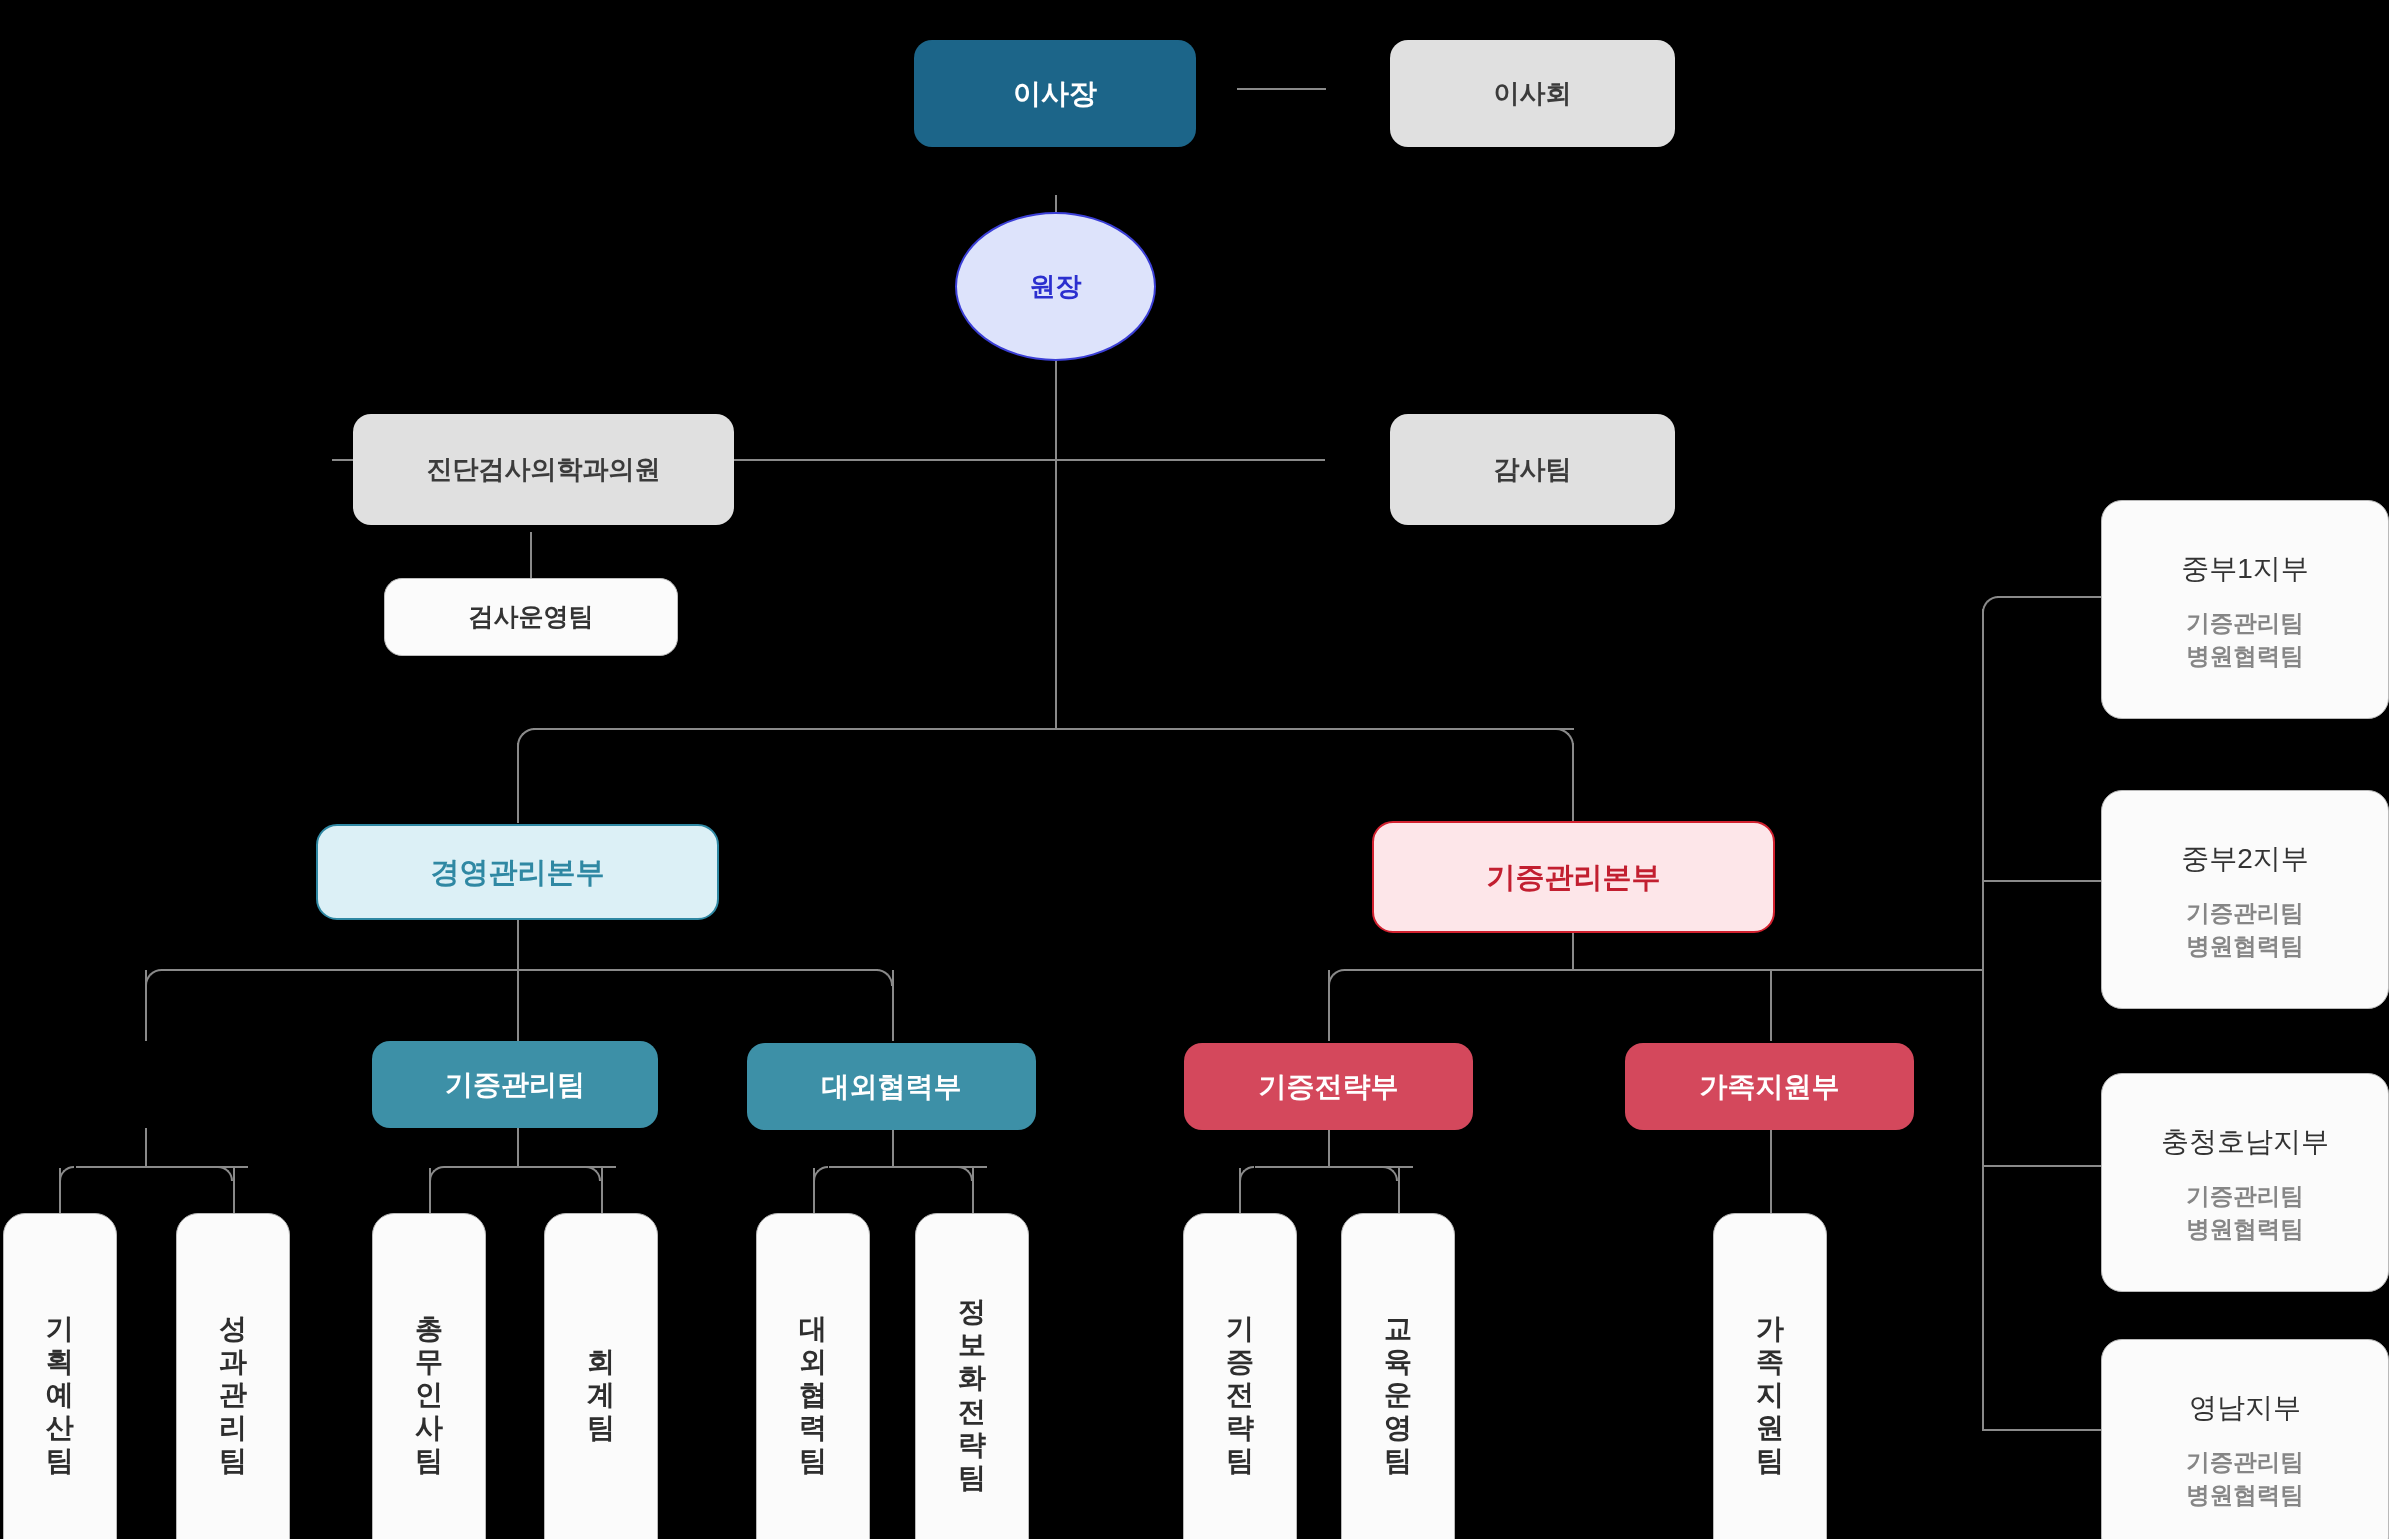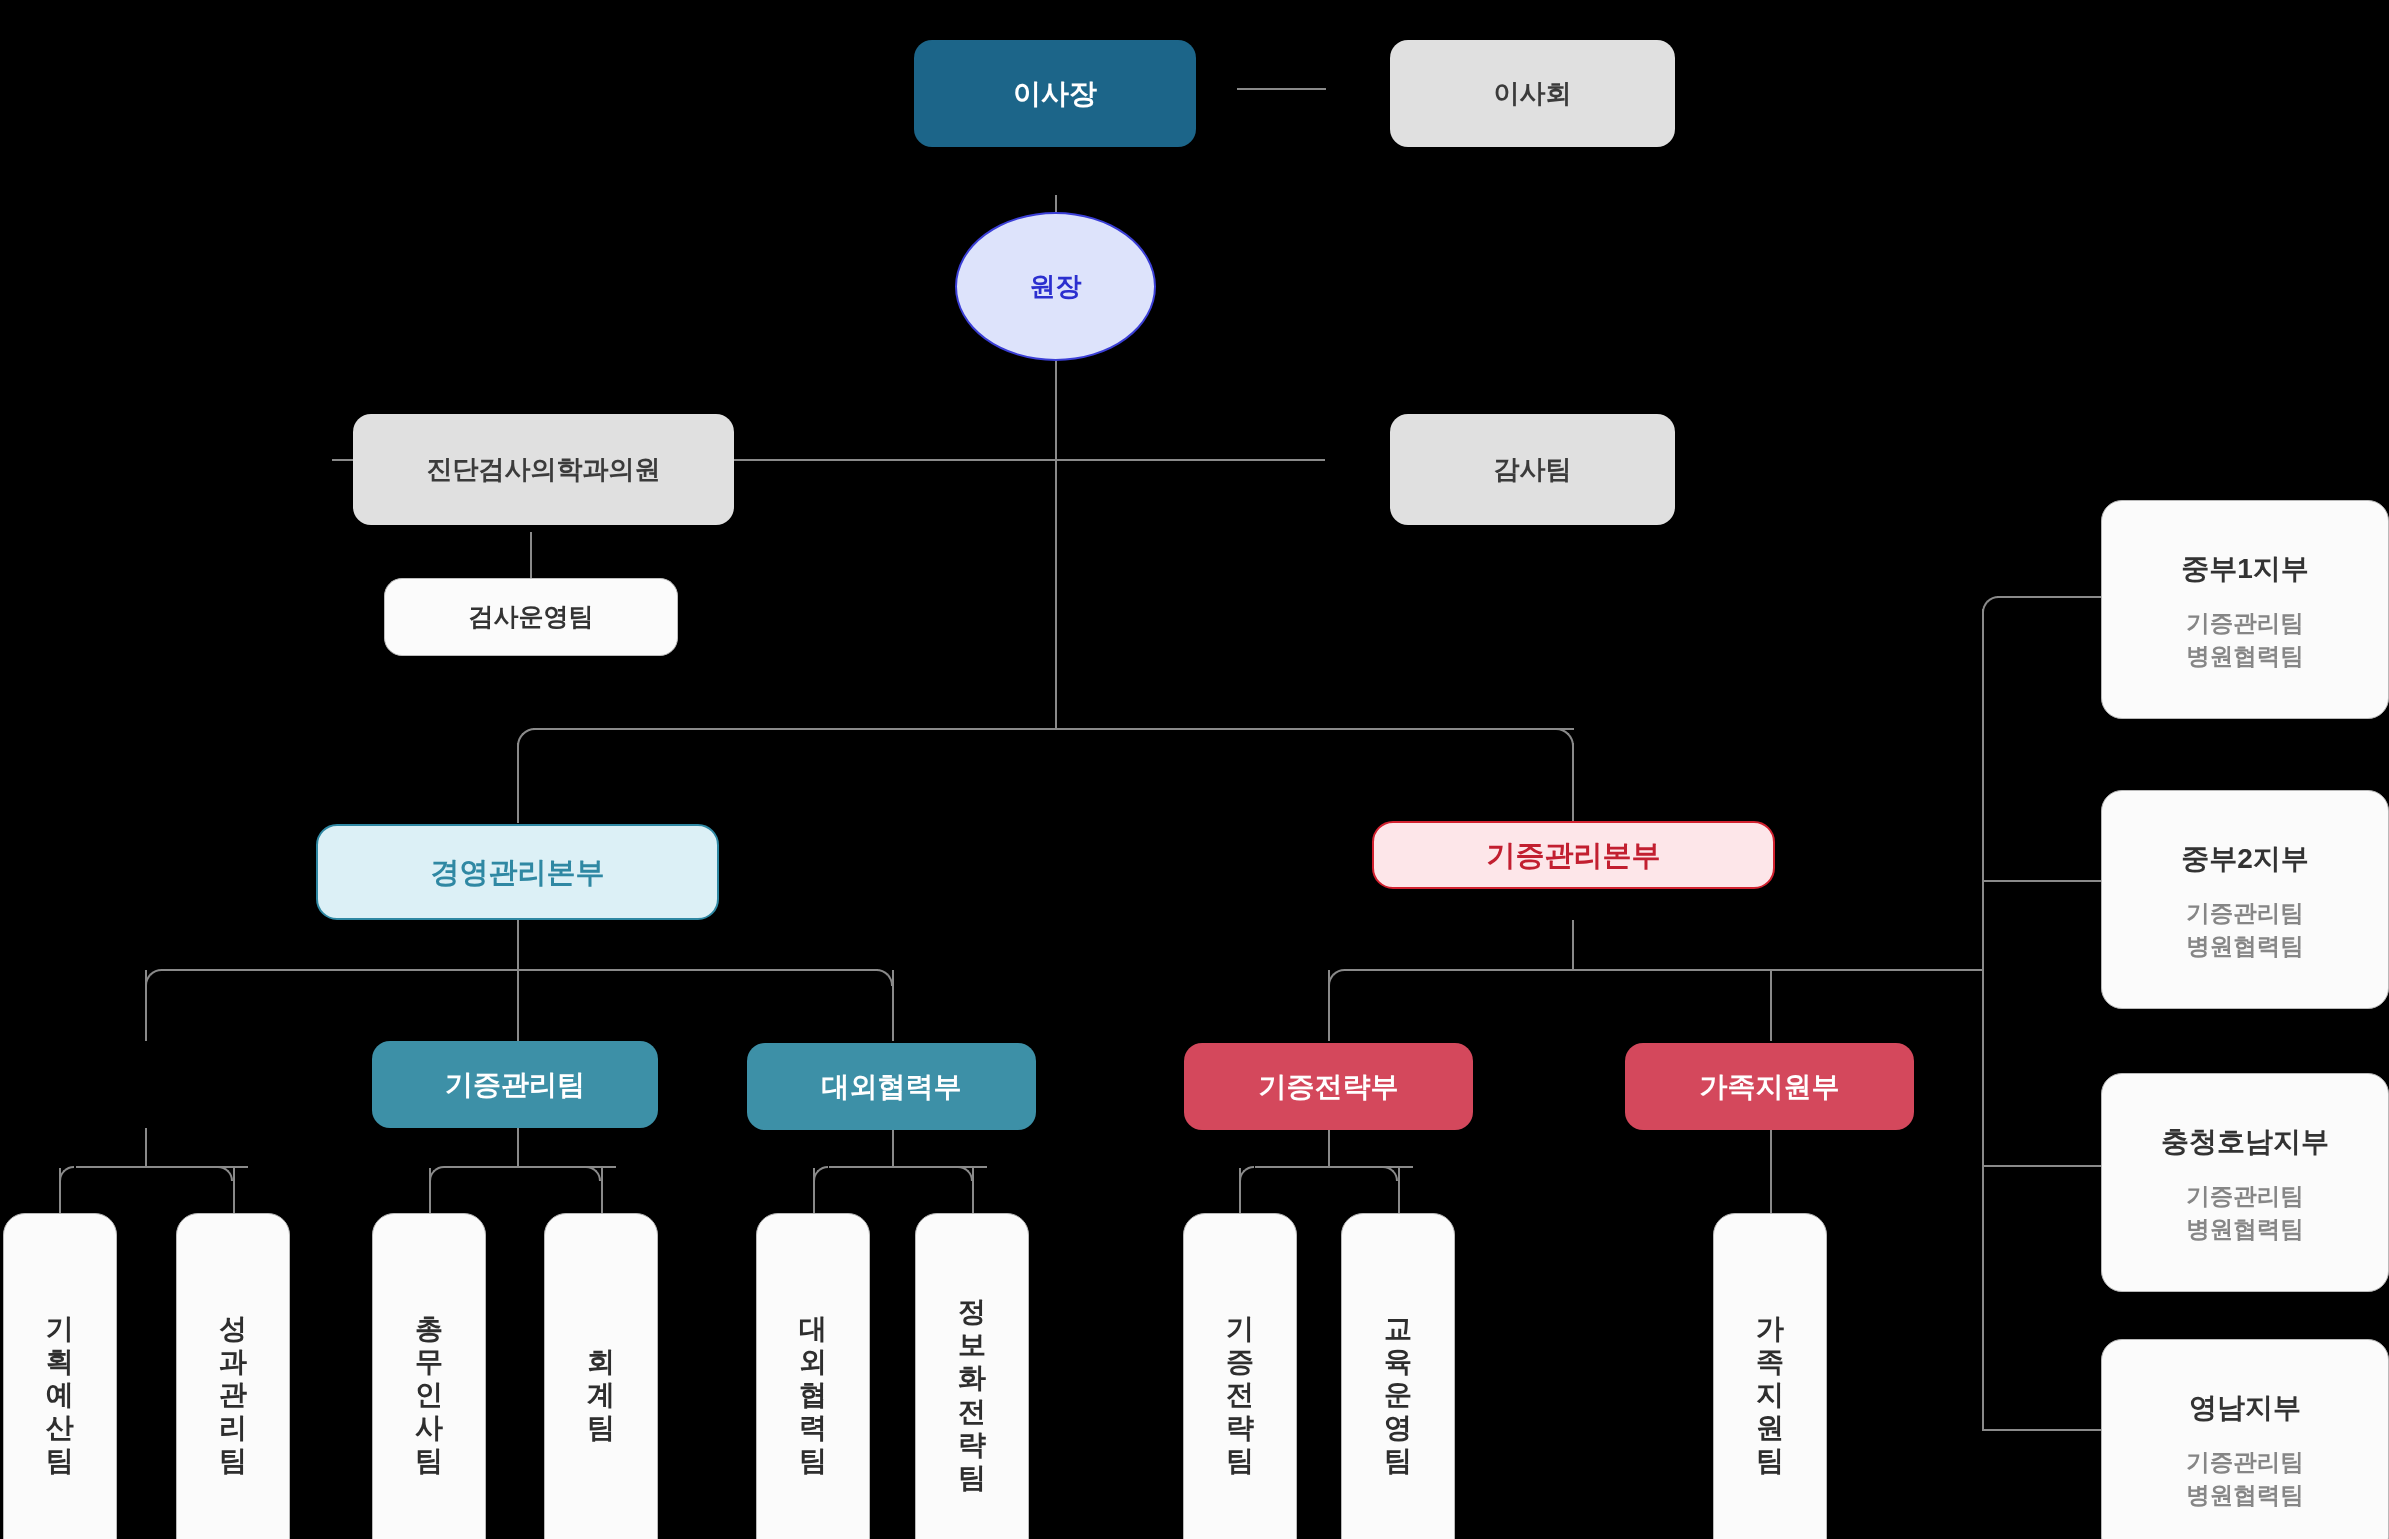--- a/index.html
+++ b/index.html
@@ -122,21 +122,21 @@
   .n-branch {
     background: #fbfbfb;
     border: 1.4px solid #b9b9b9;
     border-radius: 21px;
     justify-content: center;
     padding-top: 4.2px;
   }
   .n-branch .btitle {
     color: #333333;
     font-size: 28px;
-    font-weight: 700;
+    font-weight: 400;
     margin-bottom: 21px;
   }
   .n-branch .bsub {
     color: #868686;
     font-size: 23.5px;
     font-weight: 700;
     line-height: 1.38;
   }
 </style>
 </head>
@@ -246,21 +246,21 @@
   </div>
 
   <div class="node n-white" style="left:384px; top:541px; width:294px; height:78px;">
     <span>검사운영팀</span>
   </div>
 
   <div class="node n-hq-blue" style="left:316px; top:787px; width:403px; height:96px;">
     <span>경영관리본부</span>
   </div>
 
-  <div class="node n-hq-red" style="left:1372px; top:784px; width:403px; height:68px;">
+  <div class="node n-hq-red" style="left:1372px; top:784px; width:403px; height:112px;">
     <span>기증관리본부</span>
   </div>
 
   <div class="node n-dept-teal" style="left:372px; top:1004px; width:286px; height:87px;">
     <span>기증관리팀</span>
   </div>
   <div class="node n-dept-teal" style="left:747px; top:1006px; width:289px; height:87px;text-align:center;">
     <span>대외협력부</span>
   </div>
   <div class="node n-dept-red" style="left:1184px; top:1006px; width:289px; height:87px;">

